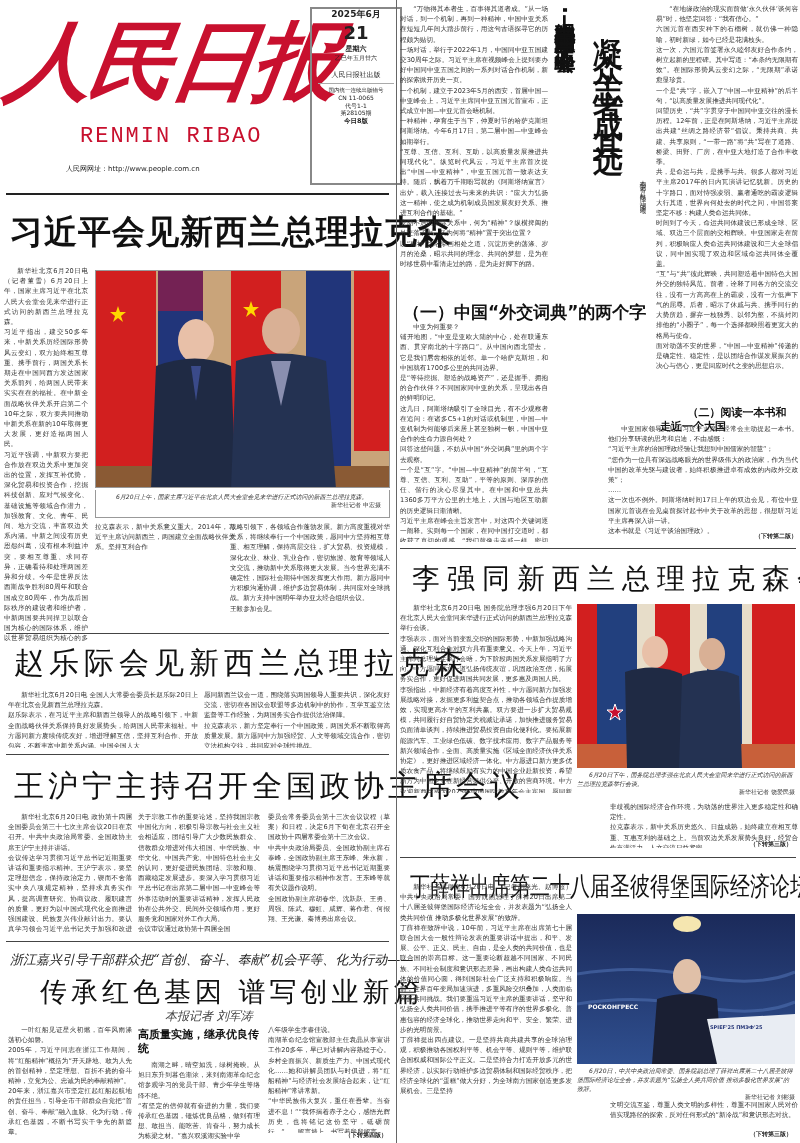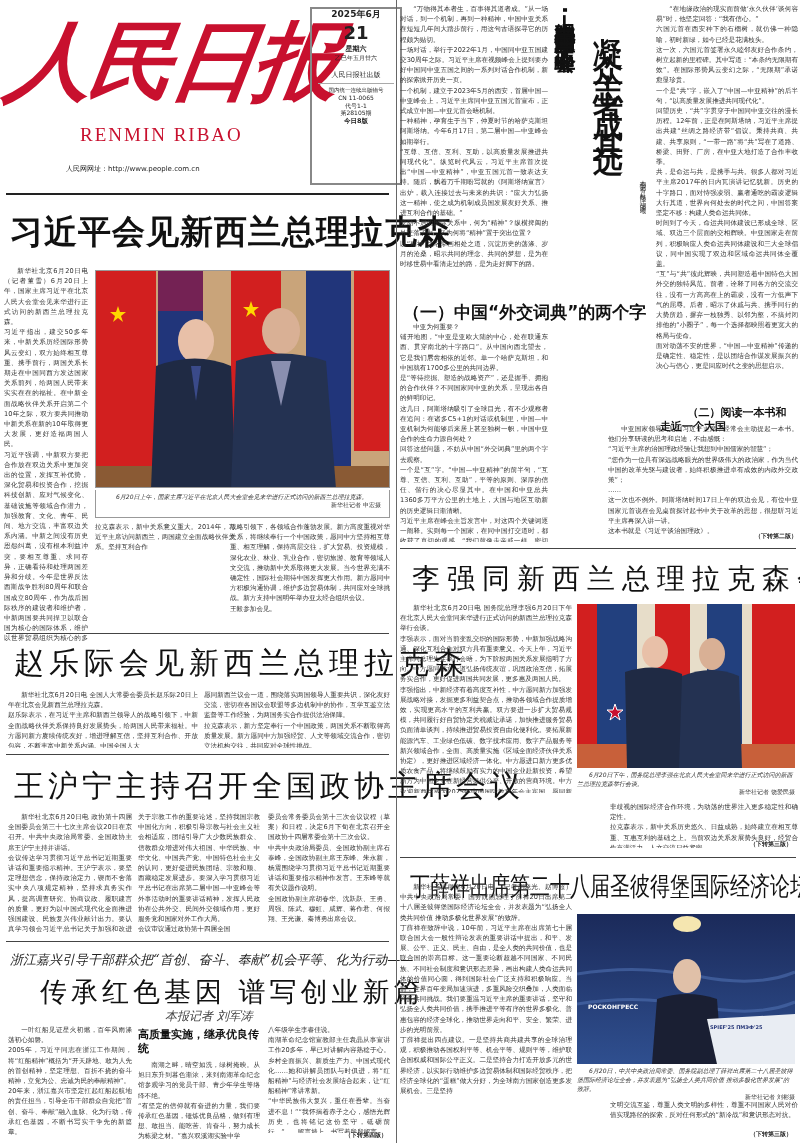--- a/index.html
+++ b/index.html
@@ -1,20 +1,20 @@
 <!DOCTYPE html>
 <html><head>
 <meta charset="utf-8">
 <style>
 *{box-sizing:border-box;margin:0;padding:0}
 body{width:800px;height:1143px;background:#fff;font-family:"DejaVu Sans",sans-serif;color:#222;position:relative;overflow:hidden}
 .abs{position:absolute}
 .body-text{font-size:6.6px;line-height:10.2px;color:#333;text-align:justify;text-indent:2em;white-space:pre-wrap;overflow:hidden}
 .logo-cn{font-family:"DejaVu Serif",serif;font-size:86px;font-weight:bold;color:#c8102e;font-style:italic;letter-spacing:-4px;transform:skewX(-8deg);line-height:110px;left:8px;top:6px}
-.logo-en{left:80px;top:124px;font-family:Liberation Serif, serif;font-size:19px;color:#c8102e;letter-spacing:2px}
+.logo-en{left:80px;top:124px;font-family:Liberation Mono, monospace;font-size:22px;color:#c8102e;letter-spacing:2px}
 .site{left:66px;top:164px;font-size:7px;color:#222}
 .datebox{left:310px;top:7px;width:92px;height:178px;border:2px solid #888;text-align:center;}
 .datebox div{line-height:1.3}
 .hr-thick{height:2px;background:#222}
 .hr-thin{height:1px;background:#444}
 .vline{width:1px;background:#666}
 .headline{font-weight:bold;color:#111;white-space:nowrap}
 .serif-hl{font-family:"DejaVu Serif",serif}
 .photo{overflow:hidden;border:1px solid #999}
 .caption{font-size:6px;line-height:9px;color:#333;font-style:italic}

